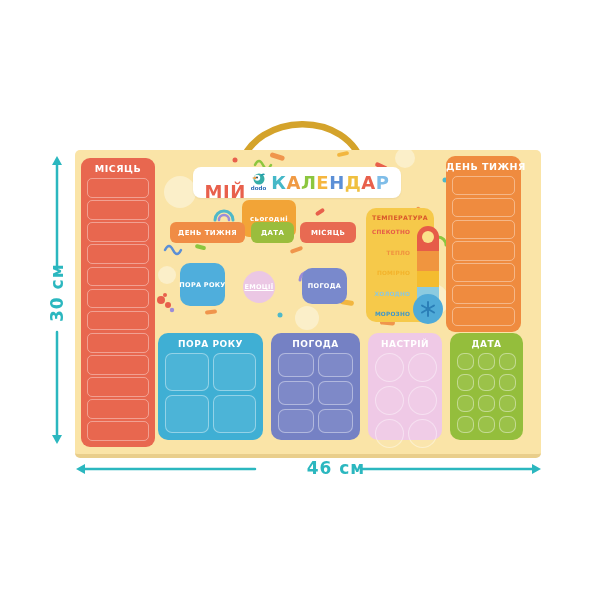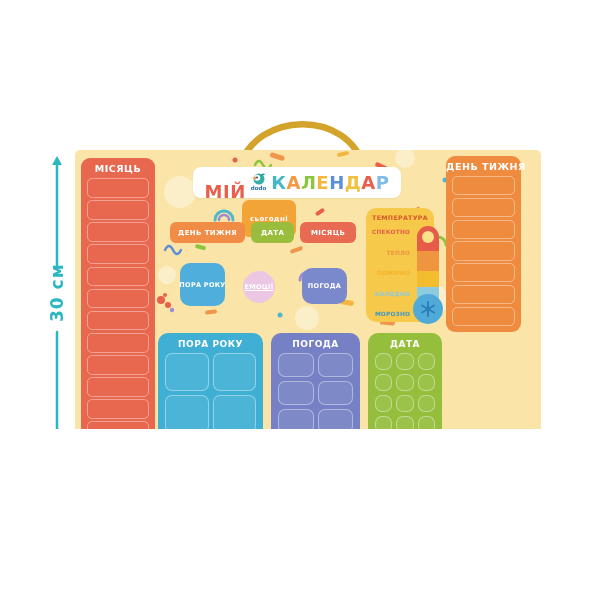--- a/index.html
+++ b/index.html
@@ -1,17 +1,17 @@
 <!DOCTYPE html>
 <html><head>
 <meta charset="utf-8">
 <style>
   html,body{margin:0;padding:0;background:#fff;}
   .canvas{
-    position:relative;width:600px;height:429px;background:#ffffff;overflow:hidden;
+    position:relative;width:600px;height:600px;background:#ffffff;overflow:hidden;
     font-family:"DejaVu Sans","Liberation Sans",sans-serif;
   }
   
   .handle-svg{position:absolute;left:0;top:0;z-index:0;}
   
   .board{
     position:absolute;left:75px;top:150px;width:466px;height:304px;
     background:#FAE4A7;border-radius:5px;z-index:1;
     border-bottom:4px solid #E9CE8B;box-sizing:content-box;
   }
@@ -243,20 +243,31 @@
           <div class="panel-label">ПОГОДА</div>
           <div class="panel-grid" style="grid-template-columns: repeat(2, 1fr);">
             <div class="cell square"></div>
             <div class="cell square"></div>
             <div class="cell square"></div>
             <div class="cell square"></div>
             <div class="cell square"></div>
             <div class="cell square"></div>
           </div>
         </div>
+        <div class="bpanel" style="background: rgb(239, 201, 230);">
+          <div class="panel-label">НАСТРІЙ</div>
+          <div class="panel-grid" style="grid-template-columns: repeat(2, 1fr);">
+            <div class="cell circle"></div>
+            <div class="cell circle"></div>
+            <div class="cell circle"></div>
+            <div class="cell circle"></div>
+            <div class="cell circle"></div>
+            <div class="cell circle"></div>
+          </div>
+        </div>
         <div class="bpanel" style="background: rgb(148, 190, 60);">
           <div class="panel-label">ДАТА</div>
           <div class="panel-grid" style="grid-template-columns: repeat(3, 1fr);">
             <div class="cell square"></div>
             <div class="cell square"></div>
             <div class="cell square"></div>
             <div class="cell square"></div>
             <div class="cell square"></div>
             <div class="cell square"></div>
             <div class="cell square"></div>

